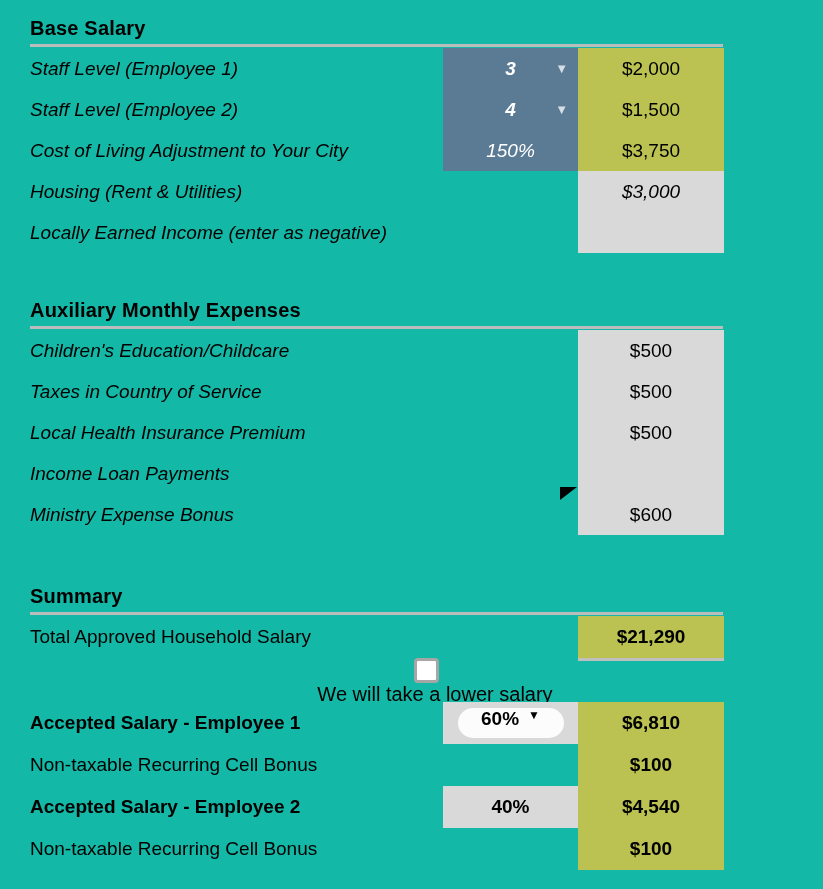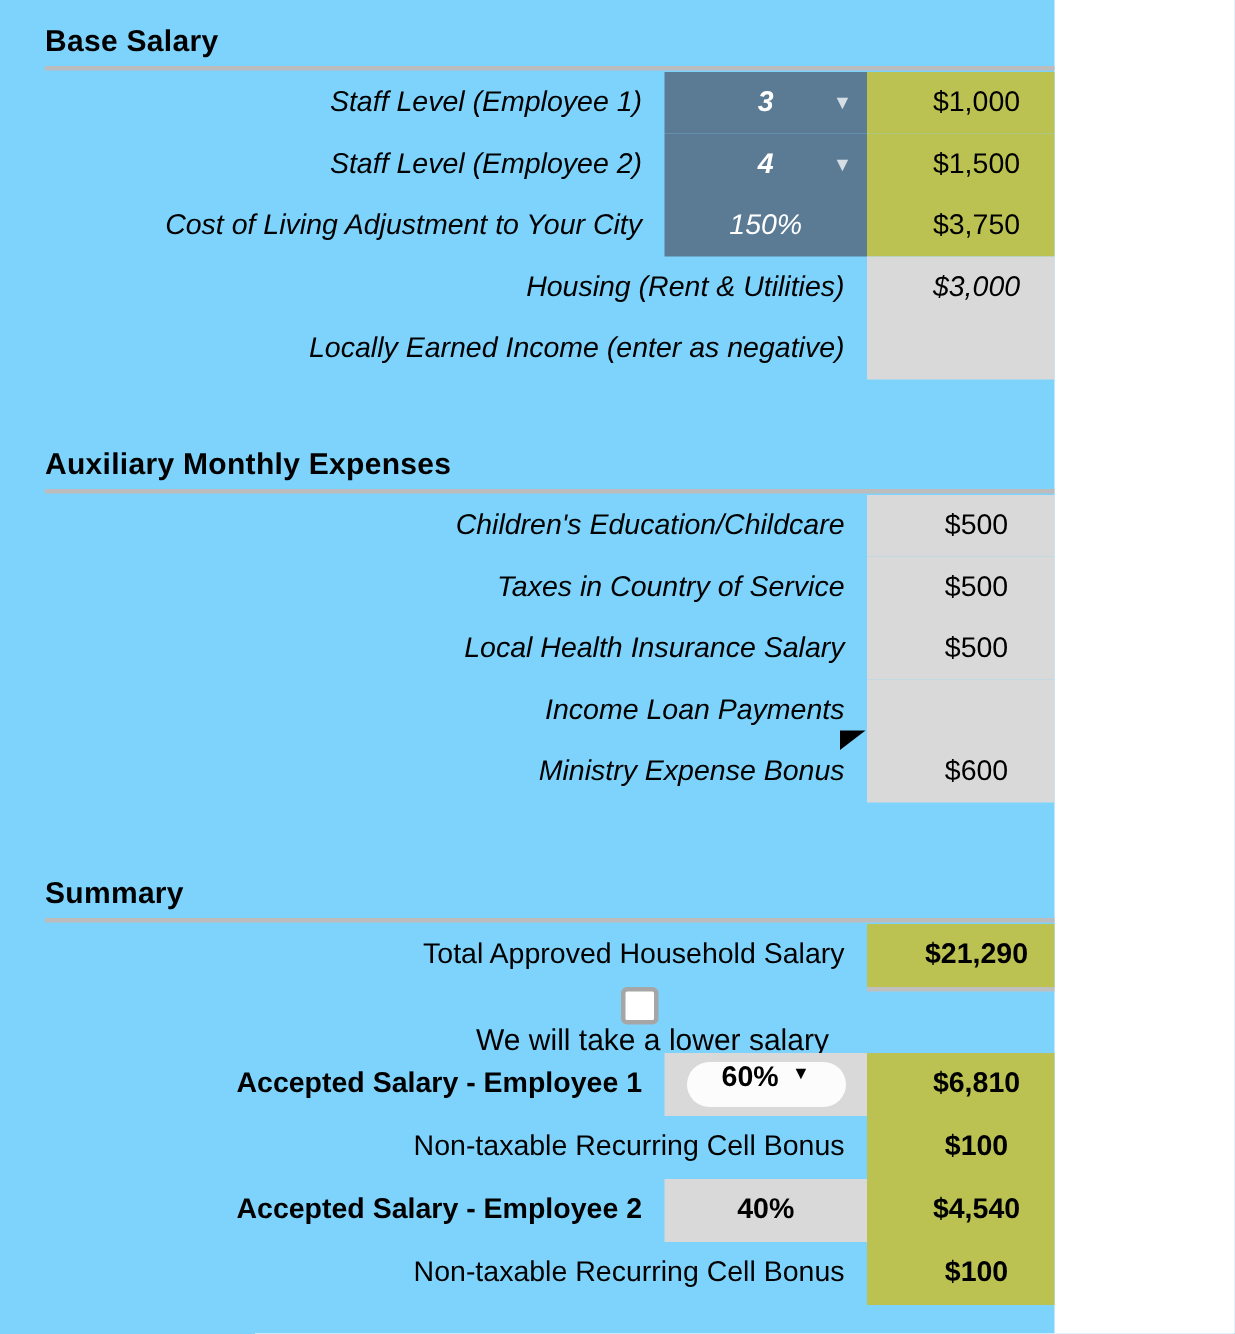--- a/index.html
+++ b/index.html
@@ -3,31 +3,31 @@
 <meta charset="utf-8">
 <style>
   :root{
     --blue:#5B7A94; --green:#BBC251; --gray:#D9D9D9;
     --arrow:#D6DEE5; --rule:#BCBCBC; --ink:#000000;
     --checkbox-border:#A6A6A6; --pill:#FCFCFC; --shadow:#BFBFBF;
   }
   *{margin:0;padding:0;box-sizing:border-box;}
   html,body{background:#fff;}
   body{font-family:"Liberation Sans","DejaVu Sans",sans-serif;color:var(--ink);}
-  .sheet{position:relative;width:703px;height:889px;background:#7dd3fc;overflow:hidden;}
+  .sheet{position:relative;width:823px;height:889px;background:#14b8a6;overflow:hidden;}
 
   .section{position:absolute;left:0;width:823px;}
   .sec-title{margin-left:30px;font-size:20px;font-weight:700;line-height:28px;letter-spacing:.2px;}
   .rule{margin-left:30px;margin-top:2px;width:693px;height:3px;background:var(--rule);}
 
   .rows{margin-top:1px;}
   .row{display:flex;align-items:center;height:41px;margin-left:30px;}
   .row.h42{height:42px;}
 
-  .lbl{width:413px;text-align:right;font-size:19px;padding-right:15px;white-space:nowrap;}
+  .lbl{width:413px;font-size:19px;padding-right:15px;white-space:nowrap;}
   .lbl.wide{width:548px;}
   .lbl.it{font-style:italic;}
   .lbl.b{font-weight:700;}
 
   .cell{height:100%;display:flex;align-items:center;justify-content:center;font-size:19px;}
   .inputcell{width:135px;position:relative;}
   .valuecell{width:146px;}
   .blue{background:var(--blue);color:#fff;font-style:italic;}
   .blue .num{font-weight:700;}
   .green{background:var(--green);}
@@ -61,21 +61,21 @@
   <div class="section" style="top:14px;">
     <div class="sec-title">Base Salary</div>
     <div class="rule"></div>
     <div class="rows">
       <div class="row">
         <div class="lbl it">Staff Level (Employee 1)</div>
         <div class="cell inputcell blue">
           <span class="num">3</span>
           <span class="dd-arrow">▼</span>
         </div>
-        <div class="cell valuecell green">$1,000</div>
+        <div class="cell valuecell green">$2,000</div>
       </div>
       <div class="row">
         <div class="lbl it">Staff Level (Employee 2)</div>
         <div class="cell inputcell blue">
           <span class="num">4</span>
           <span class="dd-arrow">▼</span>
         </div>
         <div class="cell valuecell green">$1,500</div>
       </div>
       <div class="row">
@@ -102,21 +102,21 @@
     <div class="rows">
       <div class="row">
         <div class="lbl wide it">Children's Education/Childcare</div>
         <div class="cell valuecell graycell">$500</div>
       </div>
       <div class="row">
         <div class="lbl wide it">Taxes in Country of Service</div>
         <div class="cell valuecell graycell">$500</div>
       </div>
       <div class="row">
-        <div class="lbl wide it">Local Health Insurance Salary</div>
+        <div class="lbl wide it">Local Health Insurance Premium</div>
         <div class="cell valuecell graycell">$500</div>
       </div>
       <div class="row">
         <div class="lbl wide it">Income Loan Payments</div>
         <div class="cell valuecell graycell"></div>
       </div>
       <div class="row">
         <div class="lbl wide it">Ministry Expense Bonus</div>
         <div class="cell valuecell graycell">$600</div>
       </div>

